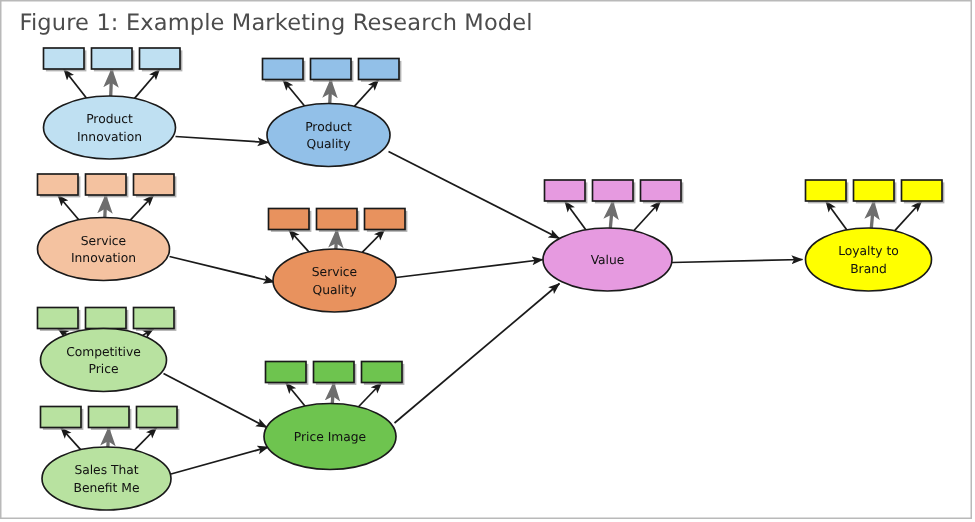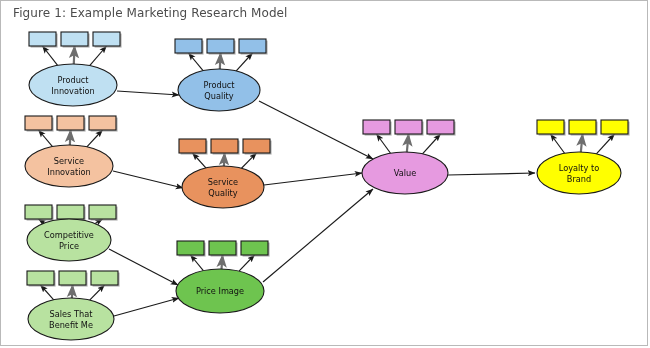--- a/index.html
+++ b/index.html
@@ -18,21 +18,21 @@
     height: 346px;
     border: 1px solid #b9b9b9;
     background: #ffffff;
     box-sizing: border-box;
     overflow: hidden;
   }
   #figure-title {
     position: absolute;
     left: 12px;
     top: 5px;
-    font-size: 12px;
+    font-size: 15px;
     color: #4c4c4c;
     letter-spacing: 0.1px;
     white-space: nowrap;
   }
   #model-canvas {
     position: absolute;
     left: 0;
     top: 0;
     width: 648px;
     height: 346px;

